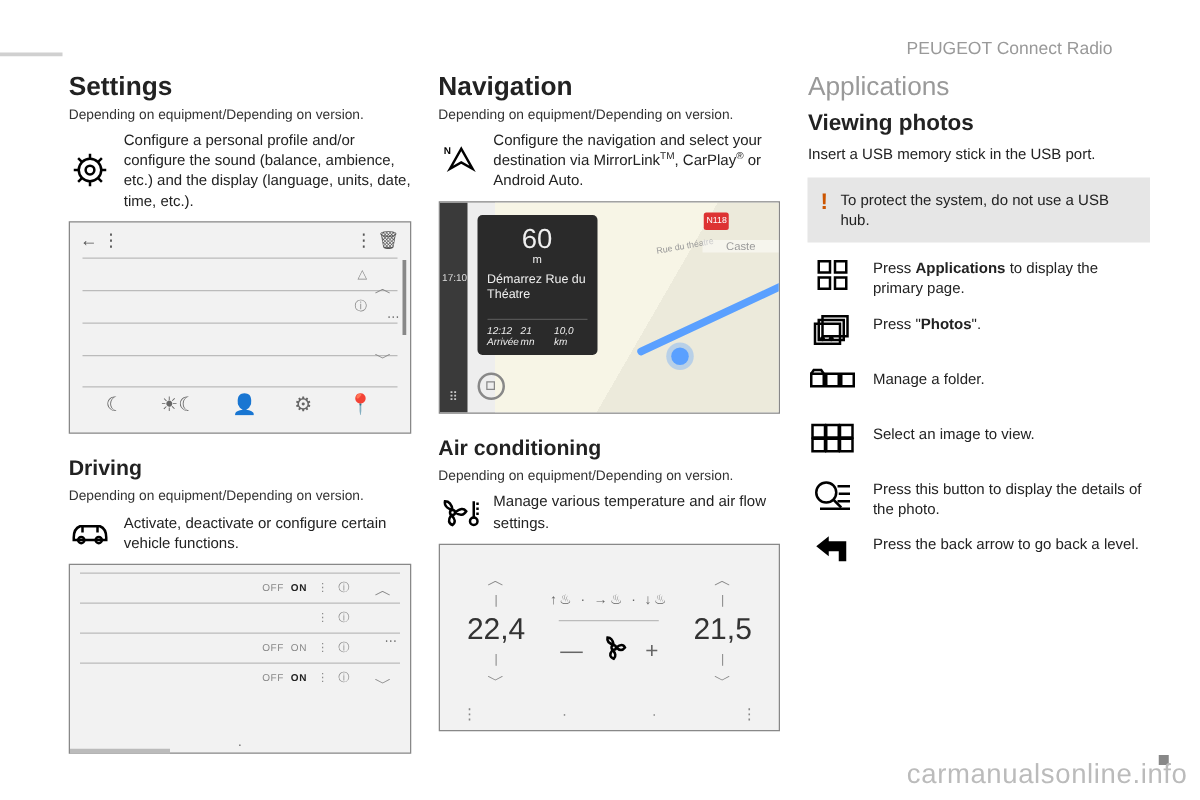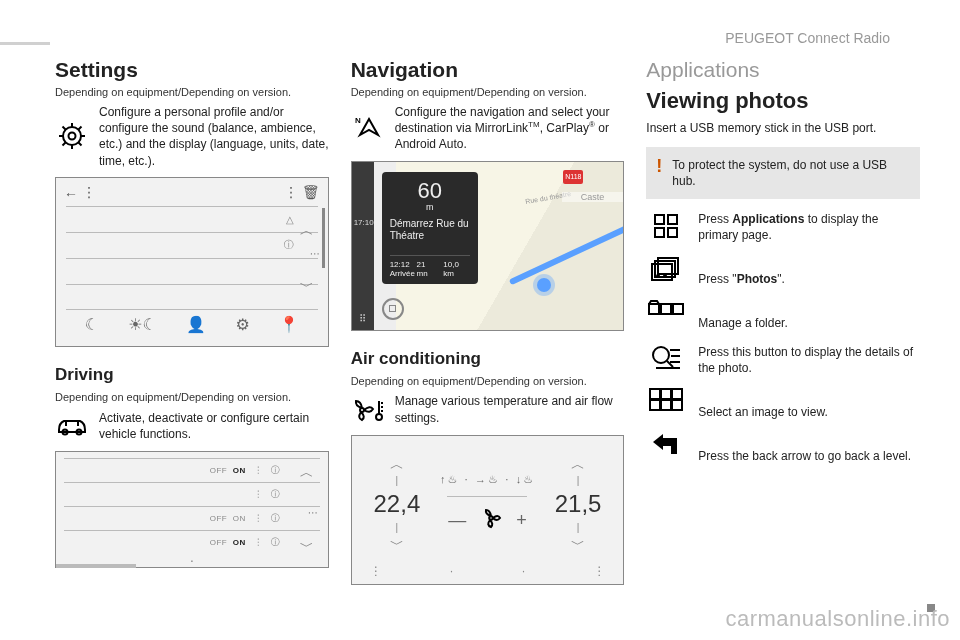--- a/index.html
+++ b/index.html
@@ -27,38 +27,38 @@
   .shot1 .topbar { display: flex; justify-content: space-between; padding: 6px 8px; font-size: 14px; color: #555; }
   .shot1 .rows { padding: 0 10px; }
   .shot1 .row { border-top: 1px solid #bbb; height: 26px; display: flex; align-items: center; justify-content: flex-end; gap: 8px; padding-right: 24px; color:#888;}
   .shot1 .row:last-child { border-bottom: 1px solid #bbb; }
   .shot1 .chev { position:absolute; right:14px; font-size:14px; color:#888;}
   .shot1 .bottom-icons { position:absolute; bottom:12px; left:14px; right:14px; display:flex; justify-content:space-around; color:#666; font-size:16px;}
   .shot1 .dots { position:absolute; right:8px; top:70px; color:#777;}
   .shot1 .scroll { position:absolute; right:3px; top:30px; width:3px; height:60px; background:#888;}
 
   
-  .shot2 { height: 117px; position:relative; padding:6px 8px; }
+  .shot2 { height: 152px; position:relative; padding:6px 8px; }
   .shot2 .row { border-top:1px solid #bbb; height:24px; display:flex; align-items:center; justify-content:flex-end; gap:8px; padding-right:40px; font-size:9px; color:#888;}
   .shot2 .row .toggle { font-size:8px; letter-spacing:0.5px;}
   .shot2 .row .toggle .on { color:#222; font-weight:bold;}
   .shot2 .dots2 { position:absolute; right:10px; top:55px; color:#777;}
   .shot2 .chev2 { position:absolute; right:14px; font-size:14px; color:#888;}
   .shot2 .center-dot { position:absolute; bottom:2px; left:50%; transform:translateX(-50%); color:#777; font-size:12px;}
   .shot2 .bar { position:absolute; bottom:-1px; left:0; width:80px; height:4px; background:#bbb;}
 
   
   .shot3 { height: 170px; position:relative; background:#eee; overflow:hidden;}
   .shot3 .sidebar { position:absolute; left:0; top:0; bottom:0; width:22px; background:#3a3a3a; color:#ccc; font-size:8px; display:flex; flex-direction:column; align-items:center; justify-content:flex-end; padding-bottom:6px; gap:4px;}
   .shot3 .card { position:absolute; left:30px; top:10px; width:96px; background:#2a2a2a; color:#eee; border-radius:4px; padding:8px 8px 6px; font-size:9px;}
   .shot3 .card .big { font-size:22px; text-align:center; line-height:1; }
   .shot3 .card .unit { text-align:center; font-size:9px; margin-bottom:6px;}
   .shot3 .card .mid { font-size:10px; line-height:1.25; margin-bottom:12px;}
   .shot3 .card .stats { display:flex; justify-content:space-between; font-size:8px; border-top:1px solid #555; padding-top:4px;}
-  .shot3 .card .stats div { text-align:left; width:33%;}
+  .shot3 .card .stats div { text-align:left; width:33%;font-style:italic;}
   .shot3 .stopbtn { position:absolute; left:30px; bottom:10px; width:22px; height:22px; border:2px solid #888; border-radius:50%; display:flex; align-items:center; justify-content:center;}
   .shot3 .stopbtn div { width:7px; height:7px; border:1px solid #888;}
   .shot3 .map { position:absolute; left:22px; right:0; top:0; bottom:0; background:linear-gradient(120deg,#f7f5e6 0%,#f7f5e6 55%,#eceadb 55%,#eceadb 100%); z-index:-0;}
   .shot3 .route { position:absolute; left:130px; top:40px; width:120px; height:80px; }
   .shot3 .route::before { content:""; position:absolute; left:0; top:50px; width:130px; height:6px; background:#5aa0ff; border-radius:3px; transform:rotate(-25deg);}
   .shot3 .sign { position:absolute; top:8px; right:40px; width:20px; height:14px; background:#d33; color:#fff; font-size:7px; border-radius:2px; display:flex; align-items:center; justify-content:center; }
   .shot3 .loc { position:absolute; bottom:38px; right:72px; width:14px; height:14px; border-radius:50%; background:#5aa0ff; box-shadow:0 0 0 4px rgba(90,160,255,0.35);}
   .shot3 .label-road { position:absolute; top:32px; right:52px; font-size:7px; color:#999; transform:rotate(-10deg);}
   .shot3 .label-cast { position:absolute; top:30px; right:0; font-size:9px; color:#999; background:rgba(255,255,255,0.5); padding:0 19px;}
   .shot3 .time { position:absolute; left:2px; top:56px; font-size:8px; color:#ddd; writing-mode:horizontal-tb; }
@@ -74,29 +74,29 @@
   .shot4 .airflow { font-size:11px; color:#666; letter-spacing:2px;}
   .shot4 .fanrow { display:flex; align-items:center; gap:14px; font-size:18px; color:#666;}
   .shot4 .bottom { position:absolute; bottom:6px; left:18px; right:18px; display:flex; justify-content:space-between; color:#888; font-size:12px;}
 
   
   .warn { display:flex; gap:10px; background:#e6e6e6; padding:10px 10px; font-size:12px; line-height:1.35; margin-bottom:8px;}
   .warn .mark { color:#cc5500; font-weight:bold; font-size:18px; line-height:1; }
 
   .body-text { font-size:12px; line-height:1.4; margin-bottom:10px;}
 
-  .icon-row { display:flex; gap:12px; align-items:flex-end; margin-top:12px;}
+  .icon-row { display:flex; gap:12px; align-items:flex-start; margin-top:12px;}
   .icon-row .icon-slot { flex:0 0 40px; height:32px; display:flex; align-items:flex-start; justify-content:center;}
   .icon-row p { font-size:12px; line-height:1.35; }
 
   
   svg { overflow: visible; }
   .st { stroke:#000; stroke-width:2; fill:none; }
   .stf { fill:#000; }
-  h2#hviewing { font-size:22px; }
+  h2#hviewing { font-size:18px; }
 </style>
 </head>
 <body>
 <div class="page">
 
 <div class="top-rule"></div>
 <div class="header">PEUGEOT Connect Radio</div>
 <div class="side-marker"></div>
 <div class="watermark">carmanualsonline.info</div>
 
@@ -352,48 +352,48 @@
               <rect class="st" x="13" y="4" width="10" height="10"></rect>
               <rect class="st" x="25" y="4" width="10" height="10"></rect>
               <path class="st" d="M1 4 L3 1 L9 1 L11 4"></path>
             </svg>
       </div>
       <p>Manage a folder.</p>
     </div>
 
     <div class="icon-row">
       <div class="icon-slot">
+        <svg width="34" height="24" viewBox="0 0 34 24">
+              <rect class="st" x="1" y="1" width="10" height="10"></rect>
+              <rect class="st" x="12" y="1" width="10" height="10"></rect>
+              <rect class="st" x="23" y="1" width="10" height="10"></rect>
+              <rect class="st" x="1" y="12" width="10" height="10"></rect>
+              <rect class="st" x="12" y="12" width="10" height="10"></rect>
+              <rect class="st" x="23" y="12" width="10" height="10"></rect>
+            </svg>
+      </div>
+      <p>Select an image to view.</p>
+    </div>
+
+    <div class="icon-row">
+      <div class="icon-slot">
         <svg width="32" height="30" viewBox="0 0 32 30">
               <circle class="st" cx="11" cy="11" r="8"></circle>
               <line class="st" x1="17" y1="17" x2="23" y2="23"></line>
               <line class="st" x1="20" y1="6" x2="30" y2="6"></line>
               <line class="st" x1="21" y1="12" x2="30" y2="12"></line>
               <line class="st" x1="20" y1="18" x2="30" y2="18"></line>
               <line class="st" x1="6" y1="24" x2="30" y2="24"></line>
             </svg>
       </div>
       <p>Press this button to display the details of the photo.</p>
     </div>
 
     <div class="icon-row">
       <div class="icon-slot">
-        <svg width="34" height="24" viewBox="0 0 34 24">
-              <rect class="st" x="1" y="1" width="10" height="10"></rect>
-              <rect class="st" x="12" y="1" width="10" height="10"></rect>
-              <rect class="st" x="23" y="1" width="10" height="10"></rect>
-              <rect class="st" x="1" y="12" width="10" height="10"></rect>
-              <rect class="st" x="12" y="12" width="10" height="10"></rect>
-              <rect class="st" x="23" y="12" width="10" height="10"></rect>
-            </svg>
-      </div>
-      <p>Select an image to view.</p>
-    </div>
-
-    <div class="icon-row">
-      <div class="icon-slot">
         <svg width="30" height="26" viewBox="0 0 30 26">
               <path class="stf" d="M2 10 L12 2 L12 6 L26 6 L26 22 L20 22 L20 14 L12 14 L12 18 Z"></path>
             </svg>
       </div>
       <p>Press the back arrow to go back a level.</p>
     </div>
   </div>
 
 </div>
 </div>

